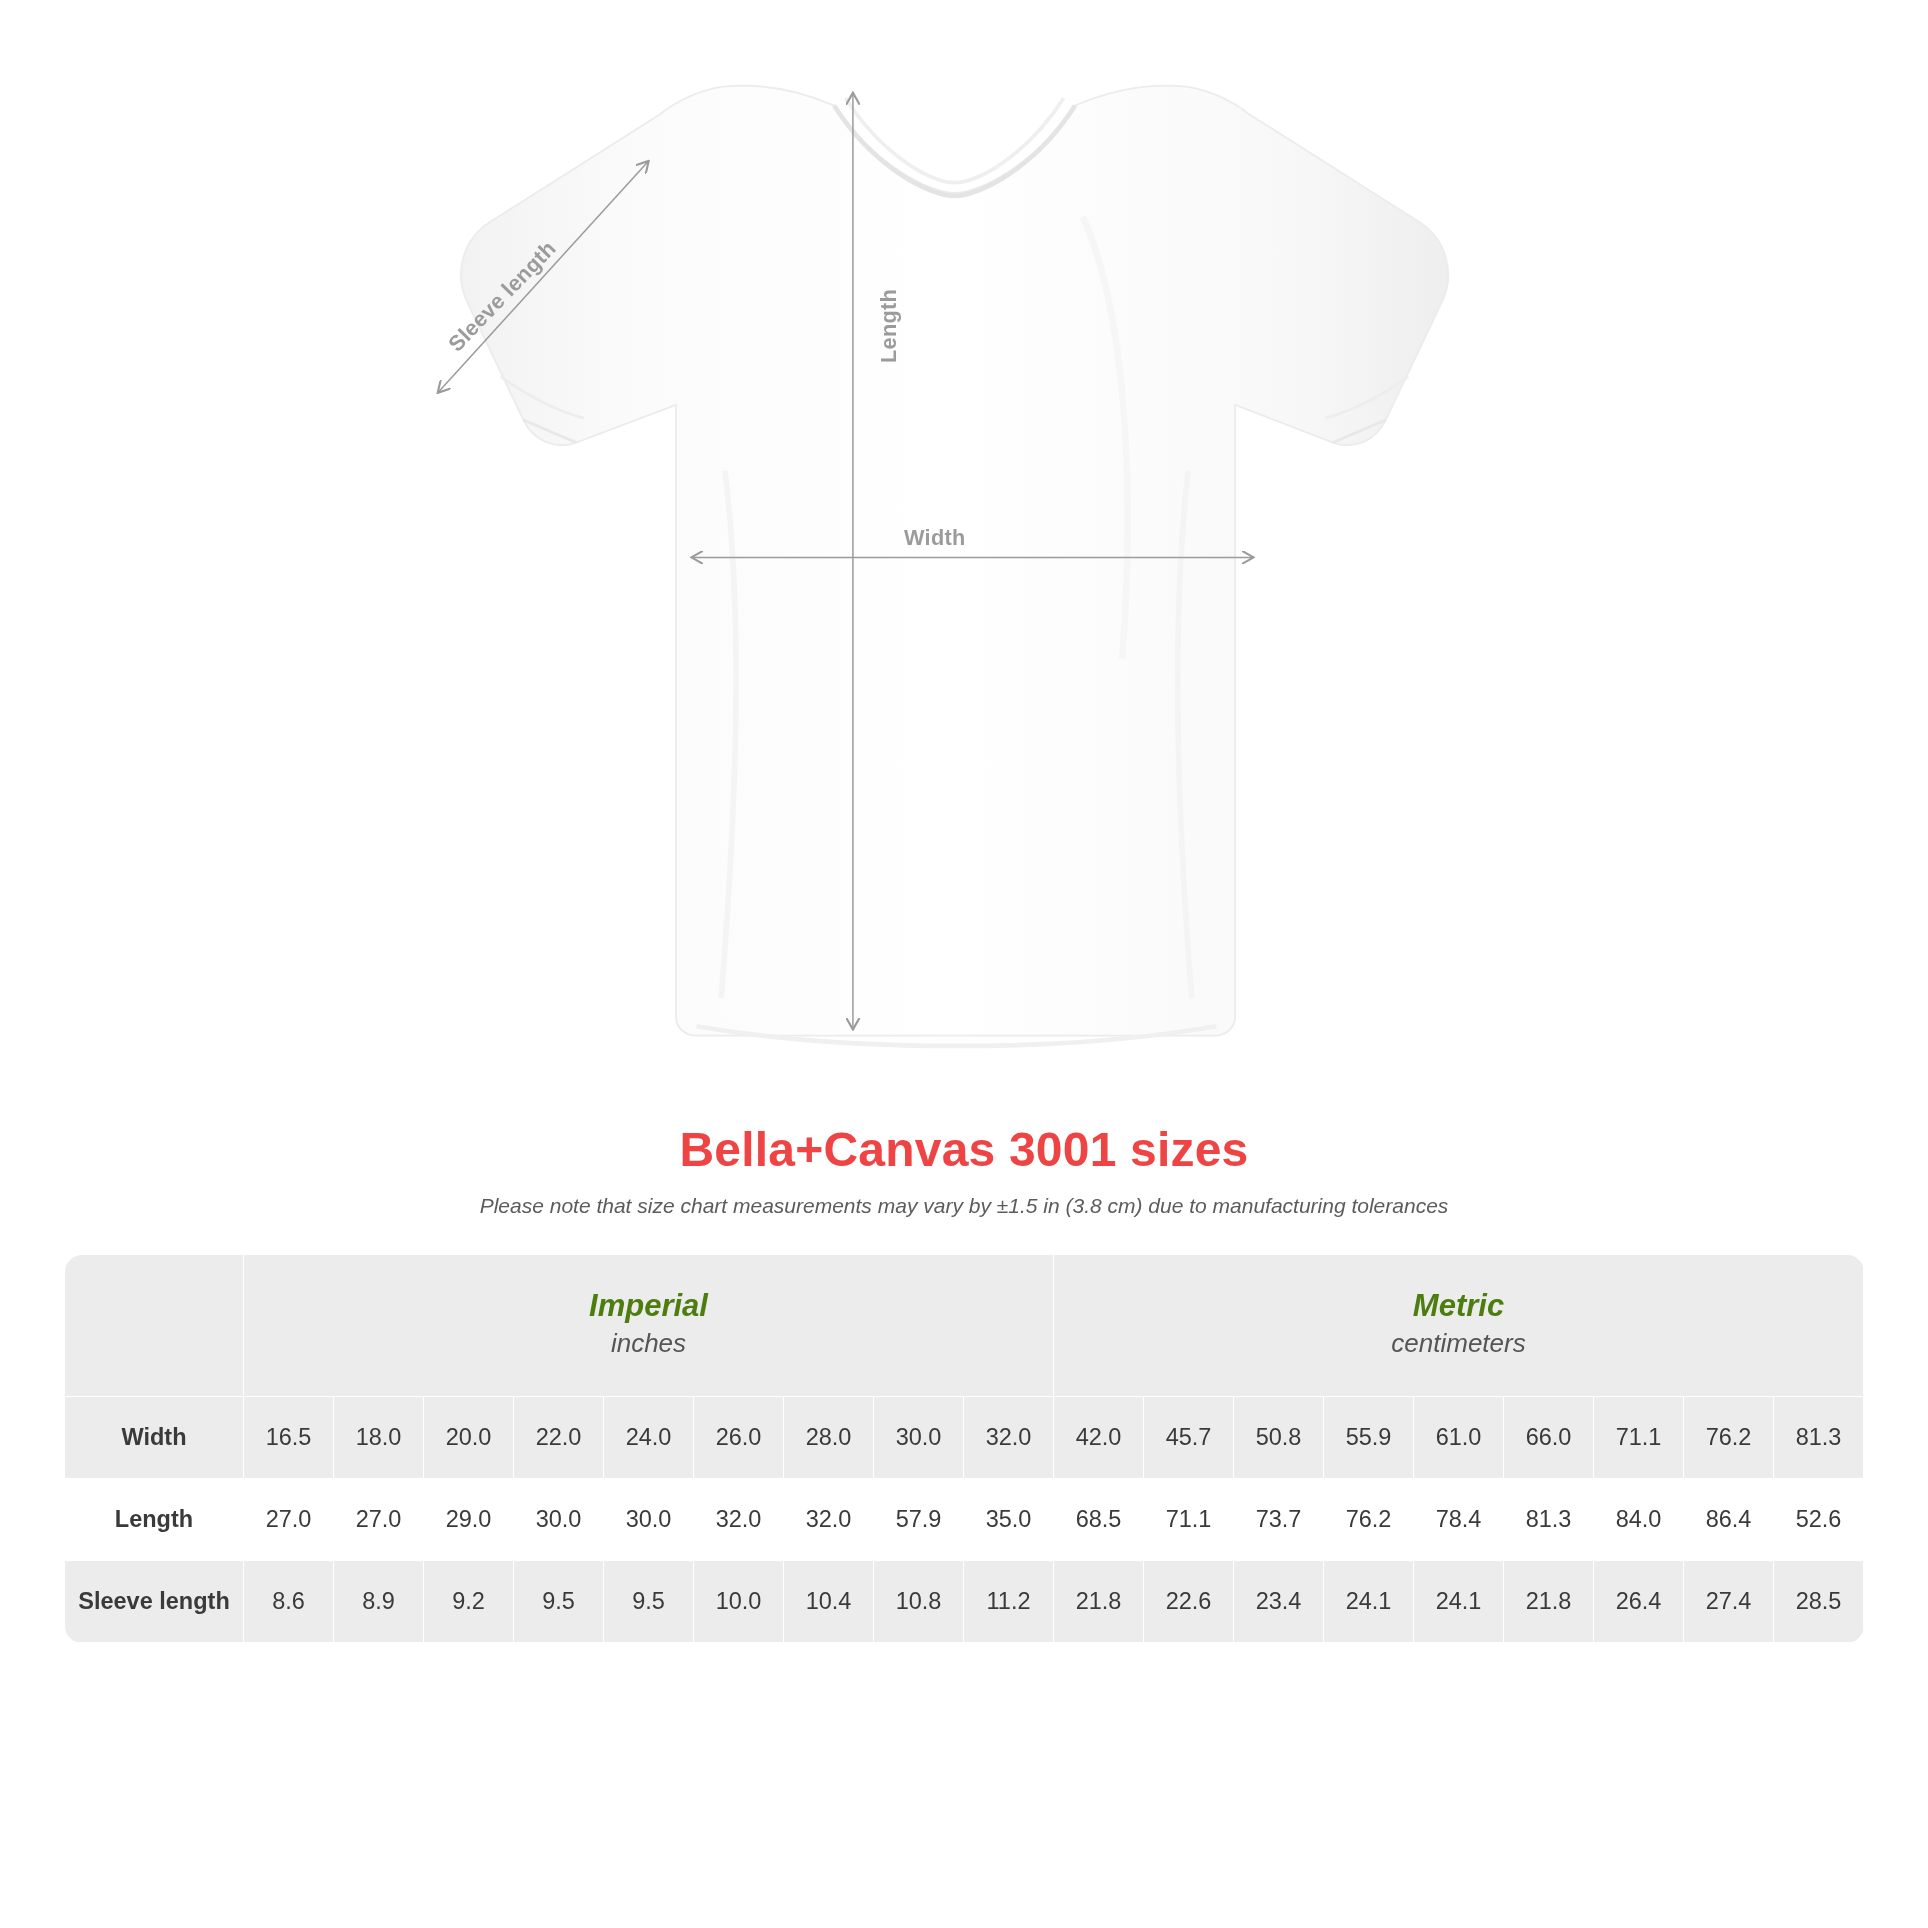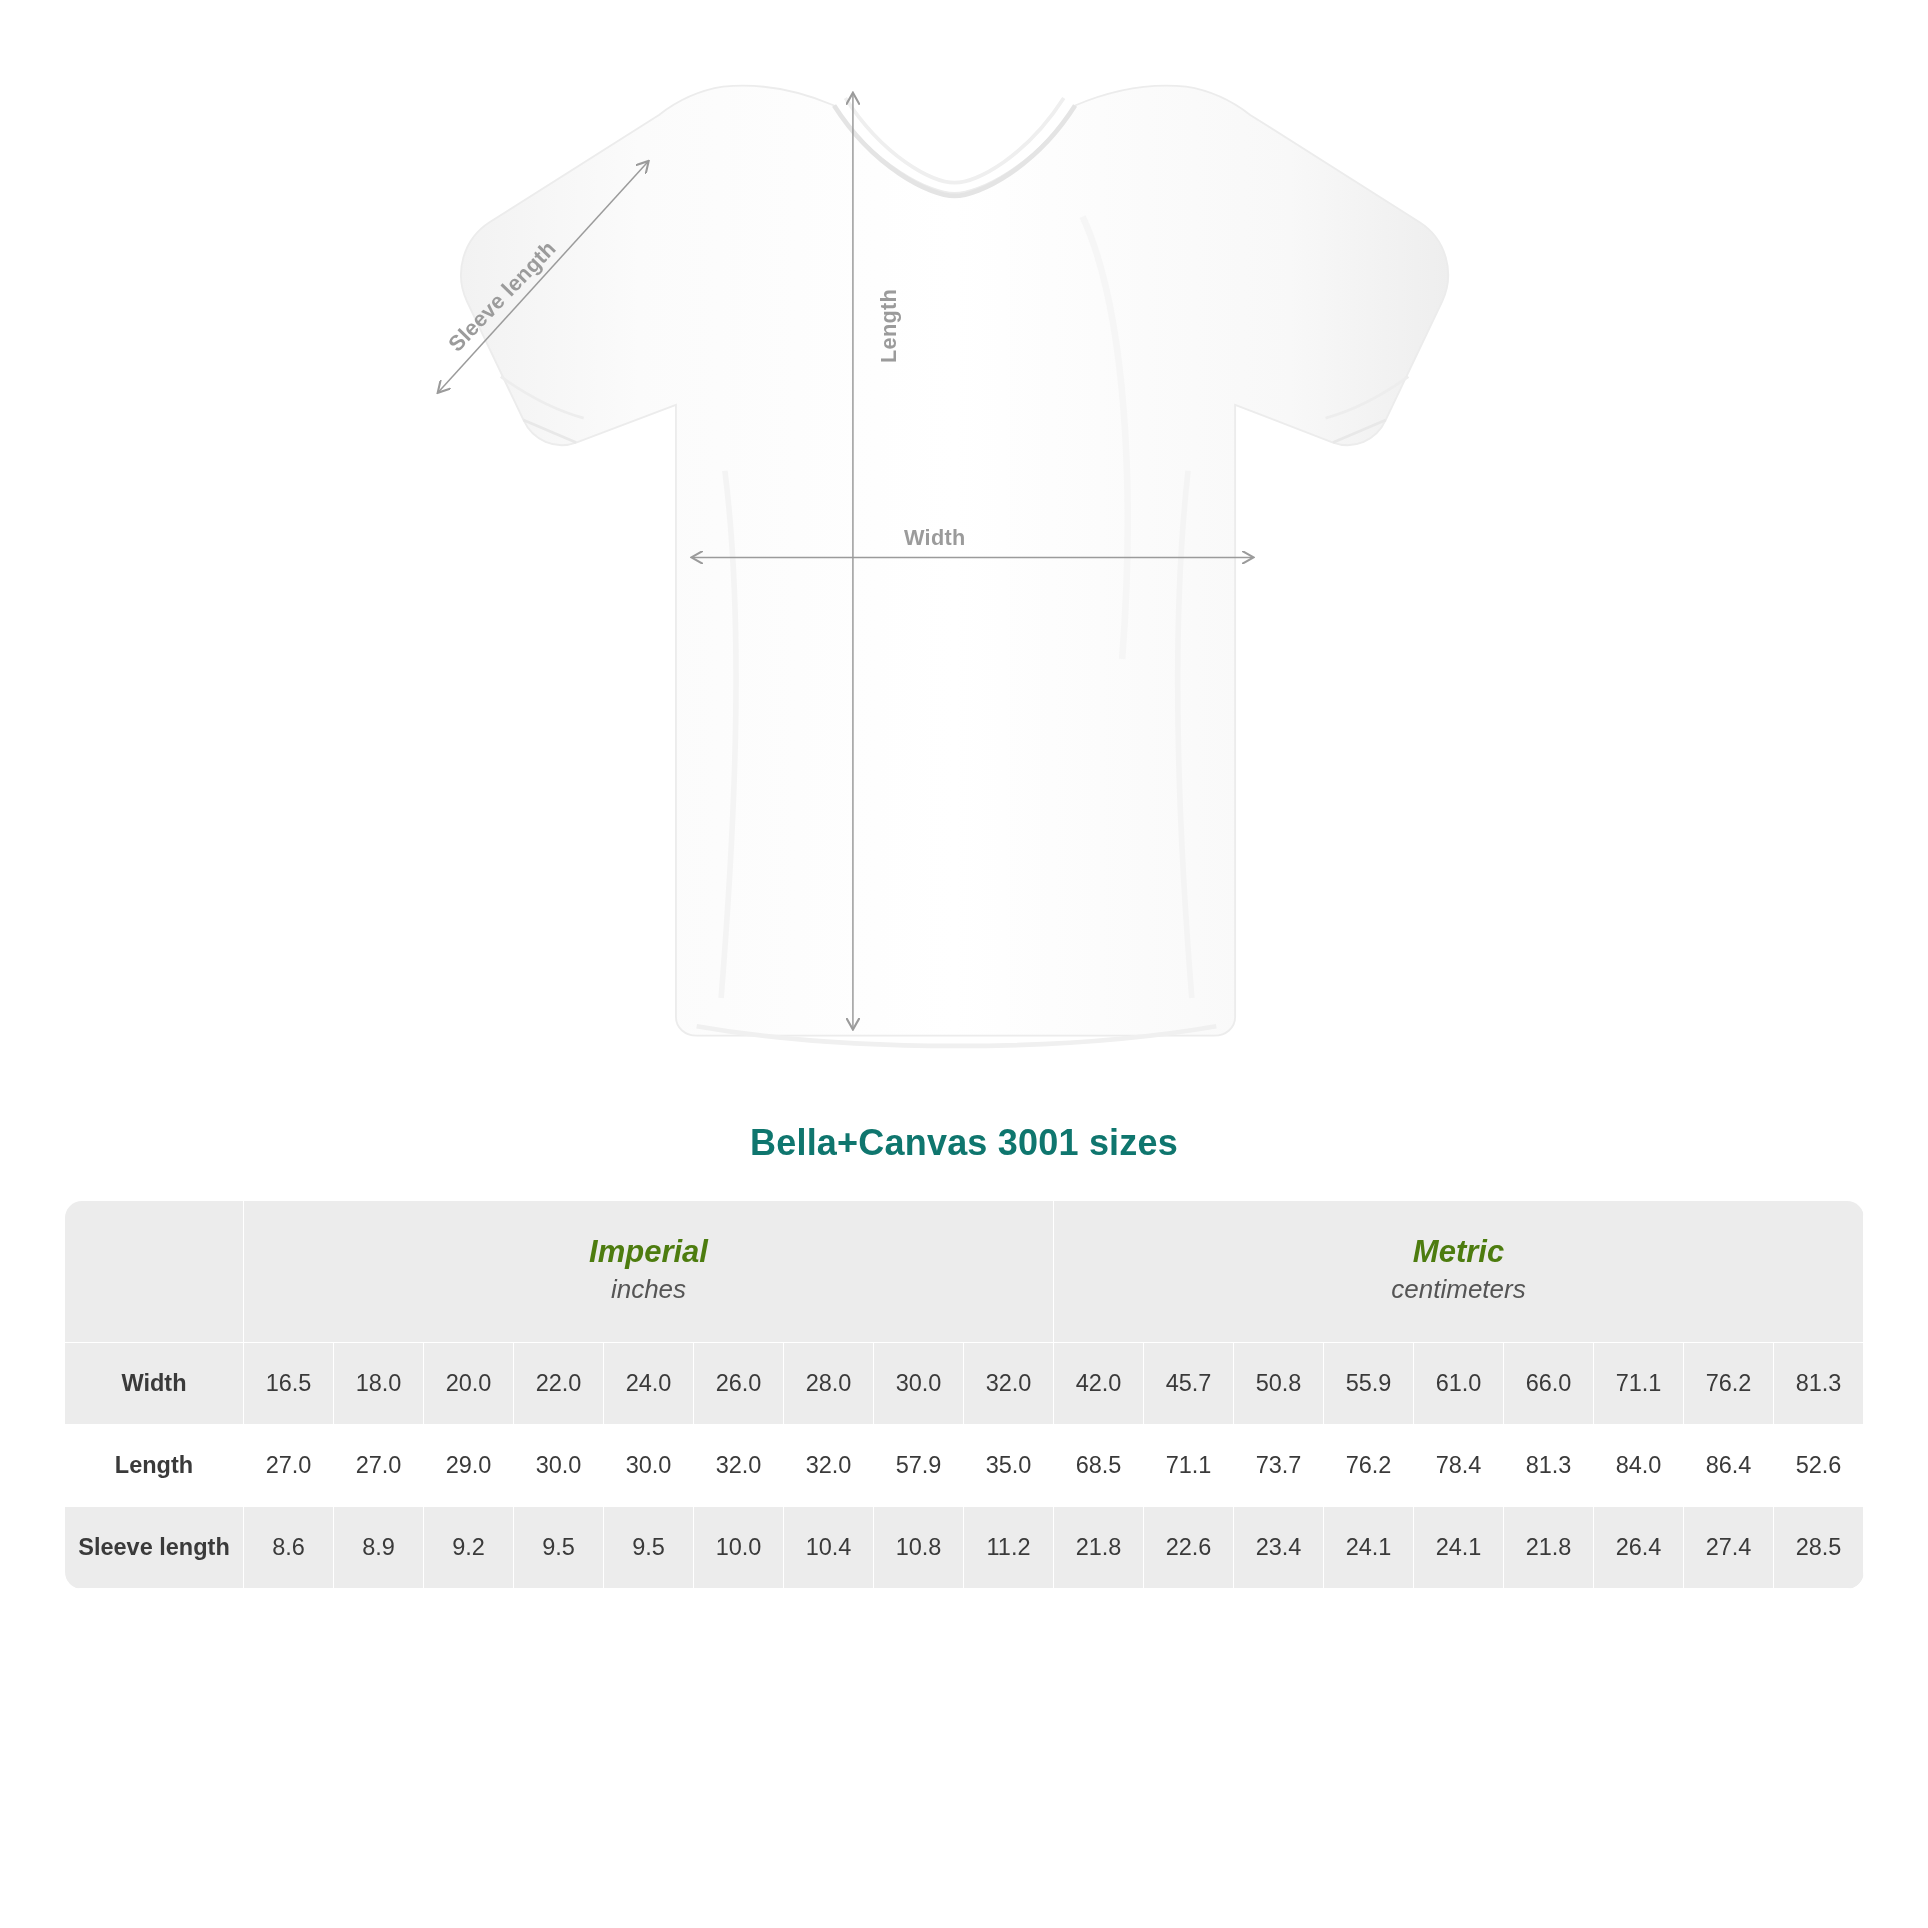--- a/index.html
+++ b/index.html
@@ -59,23 +59,23 @@
     transform: rotate(-46deg);
     transform-origin: left top;
   }
 
   
   .title-block {
     text-align: center;
     margin-top: 11.3px;
   }
   .chart-title {
-    font-size: 36px;
-    font-weight: bold;
-    color: #0f766e;
+    font-size: 48px;
+    font-weight: bold;
+    color: #ef4444;
     letter-spacing: 0.2px;
   }
   .chart-note {
     font-size: 21px;
     font-style: italic;
     color: #5c5c5c;
     margin-top: 17px;
   }
 
   
@@ -225,20 +225,21 @@
       </g>
     </svg>
 
     <div class="dim-label length">Length</div>
     <div class="dim-label width">Width</div>
     <div class="dim-label sleeve">Sleeve length</div>
   </div>
 
   <div class="title-block">
     <div class="chart-title">Bella+Canvas 3001 sizes</div>
+    <div class="chart-note">Please note that size chart measurements may vary by ±1.5 in (3.8 cm) due to manufacturing tolerances</div>
   </div>
 
   <div class="table-wrap">
     <table class="size-table">
       <colgroup id="table-colgroup">
           <col style="width: 179px;">
           <col>
           <col>
           <col>
           <col>

